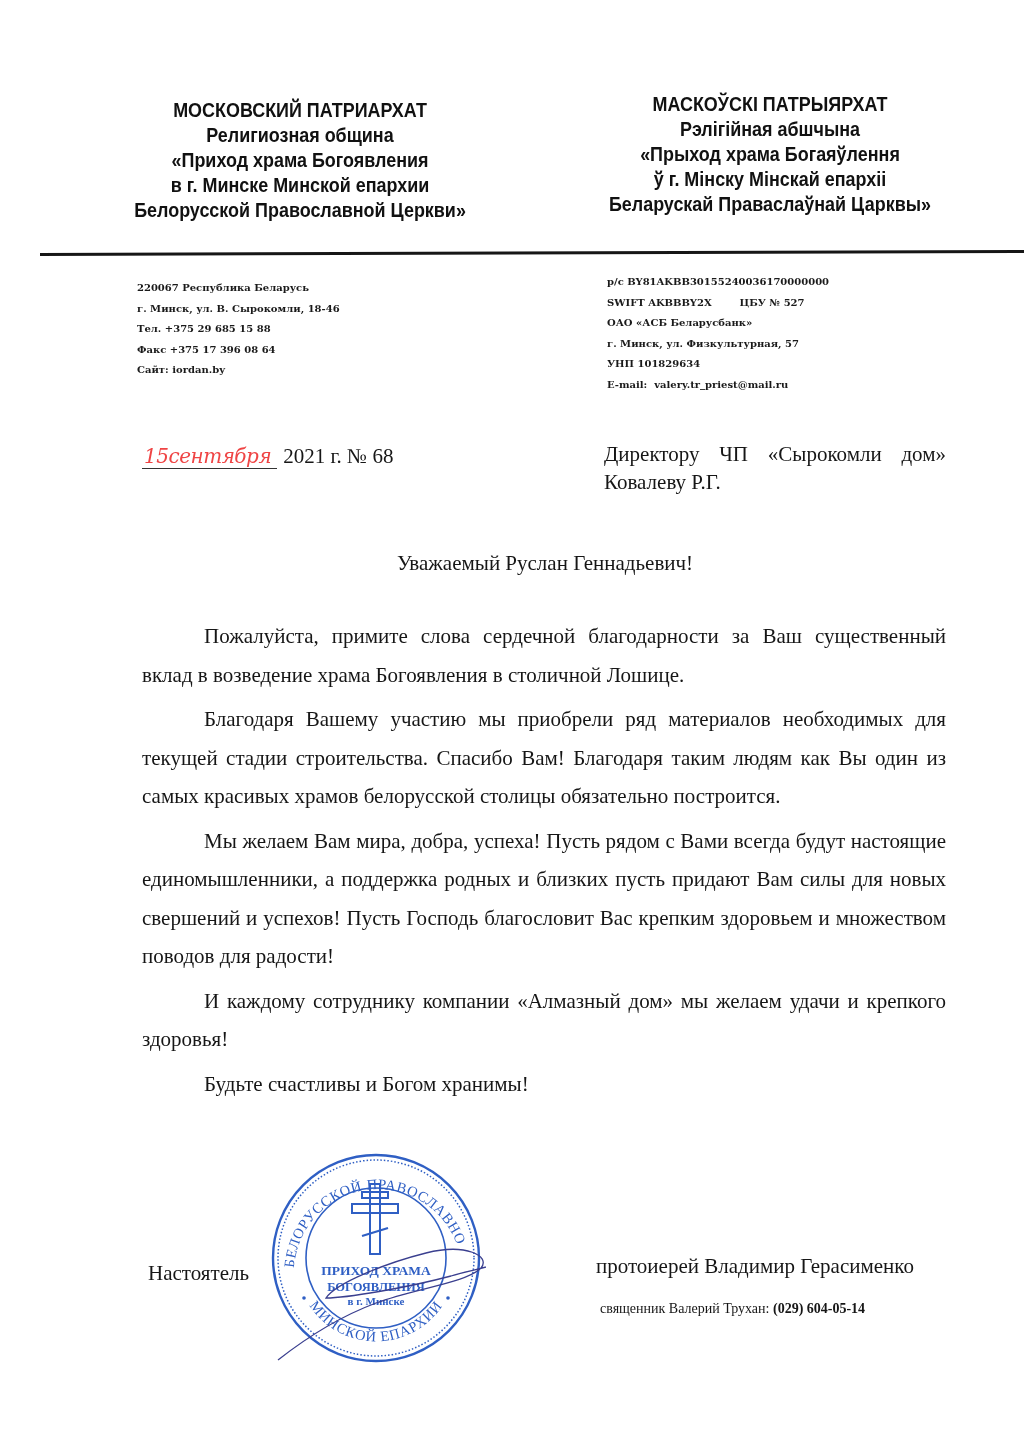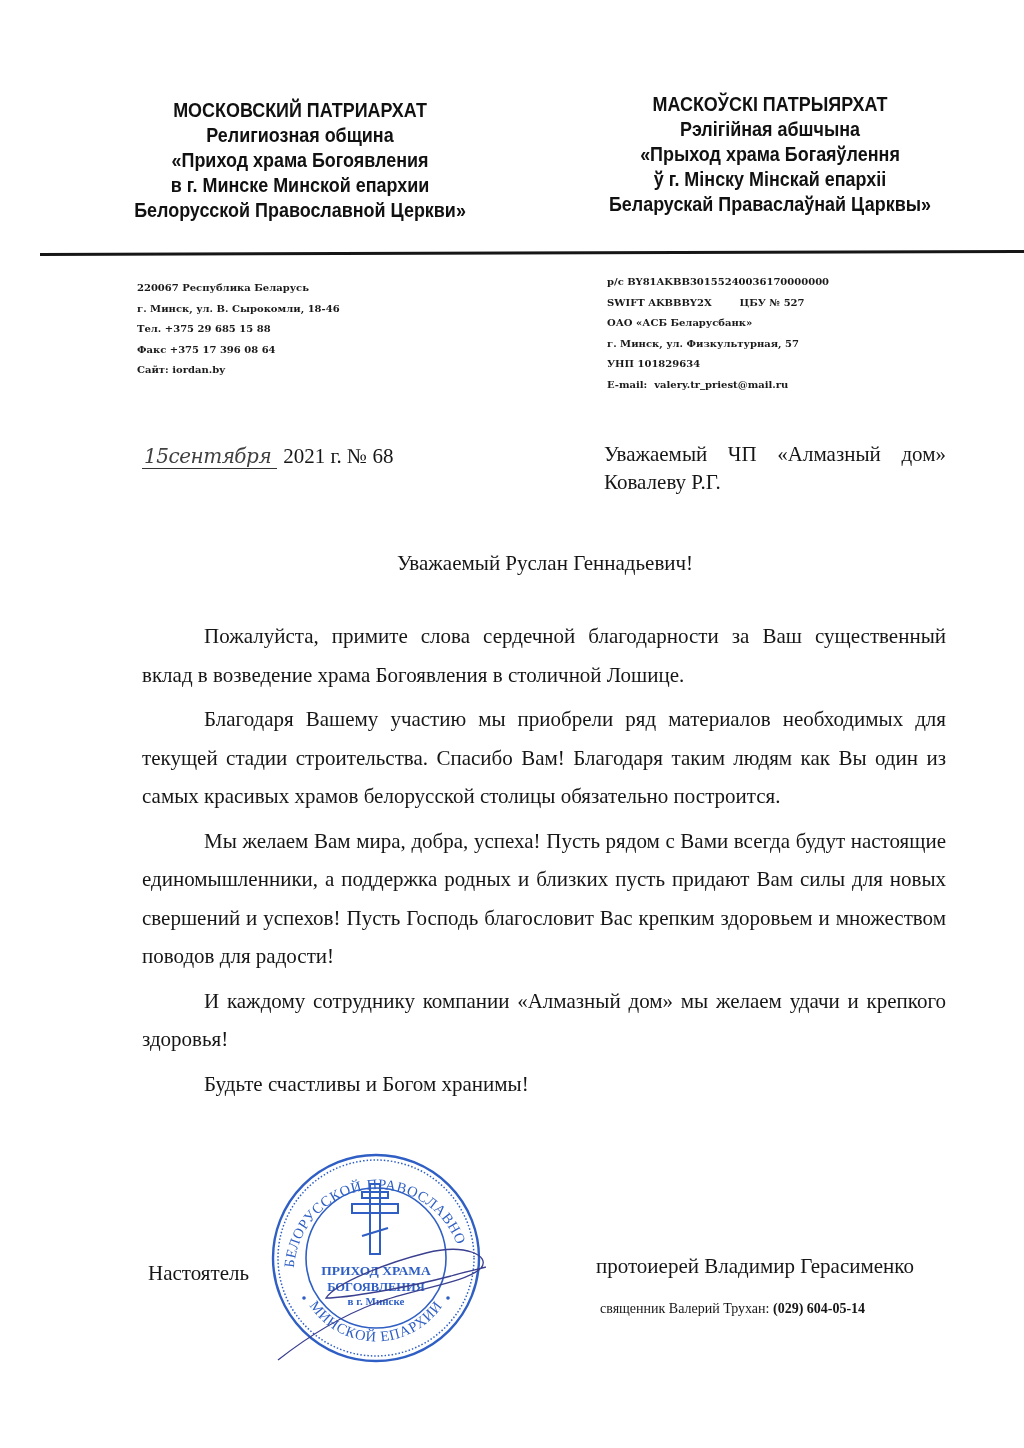--- a/index.html
+++ b/index.html
@@ -7,21 +7,21 @@
   .abs { position: absolute; }
   .hdr { font-family: "Liberation Sans", sans-serif; font-weight: bold; text-align: center; font-size: 19.5px; line-height: 25px; color: #111; transform: scaleX(0.92); }
   #hdr-left { left: 90px; top: 98px; width: 420px; transform-origin: center top; }
   #hdr-right { left: 560px; top: 92px; width: 420px; transform-origin: center top; }
   .rule { left: 40px; width: 984px; height: 3px; top: 253px; background: #161616; transform: rotate(-0.18deg); transform-origin: left top; }
   .contact { font-family: "DejaVu Serif", serif; font-weight: bold; font-size: 10px; line-height: 20.6px; color: #1a1a1a; }
   #contact-left { left: 137px; top: 278px; }
   #contact-right { left: 607px; top: 272px; }
   .serif { font-family: "Liberation Serif", serif; color: #161616; }
   #date-line { left: 142px; top: 444px; font-size: 21px; }
-  .hand { font-family: "DejaVu Serif", serif; font-style: italic; color: #404040; font-size: 20px; letter-spacing: -0.5px; display: inline-block; border-bottom: 1.5px solid #333; padding: 0 6px 0 2px; margin-right: 6px; }
+  .hand { font-family: "DejaVu Serif", serif; font-style: italic; color: #ef4444; font-size: 20px; letter-spacing: -0.5px; display: inline-block; border-bottom: 1.5px solid #333; padding: 0 6px 0 2px; margin-right: 6px; }
   #addressee { left: 604px; top: 440px; width: 342px; font-size: 21px; line-height: 28px; text-align: justify; text-align-last: justify; }
   #addressee .l2 { text-align-last: left; }
   #salutation { left: 130px; width: 830px; top: 551px; text-align: center; font-size: 21px; }
   #body { left: 142px; top: 601px; width: 804px; font-size: 21px; line-height: 38.5px; text-align: justify; margin-top: 16px; }
   #body p { margin: 0 0 0 0; text-indent: 62px; }
   #signer-title { left: 148px; top: 1261px; font-size: 21px; }
   #signer-name { left: 596px; top: 1254px; font-size: 21px; }
   #contact-note { left: 600px; top: 1301px; font-size: 14px; }
   #contact-note b { font-weight: bold; }
   #stamp { left: 266px; top: 1148px; width: 220px; height: 220px; }
@@ -62,21 +62,21 @@
   <div>г. Минск, ул. Физкультурная, 57</div>
   <div>УНП 101829634</div>
   <div style="white-space: pre;">E-mail:  valery.tr_priest@mail.ru</div>
 </div>
 
 <div id="date-line" class="abs serif">
   <span class="hand">15сентября</span><span>2021 г. № 68</span>
 </div>
 
 <div id="addressee" class="abs serif">
-  <div>Уважаемый ЧП «Алмазный дом»</div>
+  <div>Директору ЧП «Сырокомли дом»</div>
   <div class="l2">Ковалеву Р.Г.</div>
 </div>
 
 <div id="salutation" class="abs serif">Уважаемый Руслан Геннадьевич!</div>
 
 <div id="body" class="abs serif">
   <p>Пожалуйста, примите слова сердечной благодарности за Ваш существенный вклад в возведение храма Богоявления в столичной Лошице.</p>
   <p style="margin-top:6px;">Благодаря Вашему участию мы приобрели ряд материалов необходимых для текущей стадии строительства. Спасибо Вам! Благодаря таким людям как Вы один из самых красивых храмов белорусской столицы обязательно построится.</p>
   <p style="margin-top:6px;">Мы желаем Вам мира, добра, успеха! Пусть рядом с Вами всегда будут настоящие единомышленники, а поддержка родных и близких пусть придают Вам силы для новых свершений и успехов! Пусть Господь благословит Вас крепким здоровьем и множеством поводов для радости!</p>
   <p style="margin-top:6px;">И каждому сотруднику компании «Алмазный дом» мы желаем удачи и крепкого здоровья!</p>

